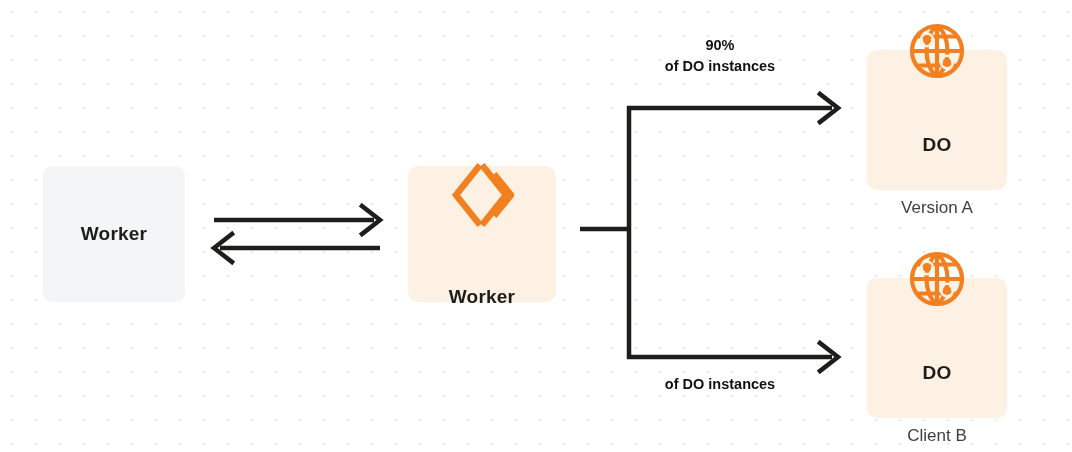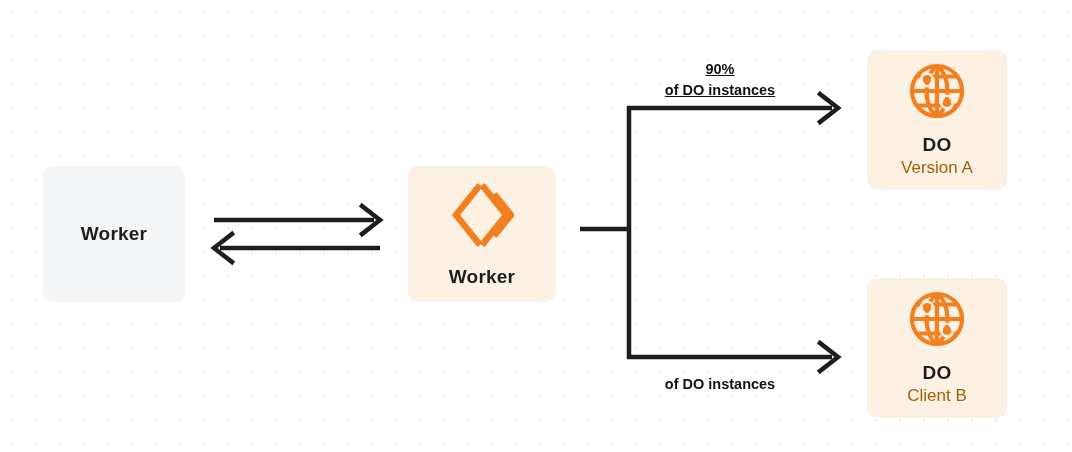--- a/index.html
+++ b/index.html
@@ -28,20 +28,21 @@
 
   
   .node {
     position: absolute;
     border-radius: 10px;
     box-sizing: border-box;
     display: flex;
     flex-direction: column;
     align-items: center;
     justify-content: center;
+    gap: 40px;
   }
 
   .node-client {
     left: 43px;
     top: 166px;
     width: 142px;
     height: 136px;
     background: #f4f5f7;
   }
 
@@ -73,21 +74,21 @@
     font-size: 19px;
     font-weight: bold;
     color: #1d1d1b;
     letter-spacing: 0.2px;
     line-height: 1.2;
   }
 
   .node-subtitle {
     font-size: 17px;
     font-weight: normal;
-    color: #a16207;
+    color: #404040;
     line-height: 1.35;
     margin-top: 1px;
   }
 
   .icon-wrap {
     display: block;
     line-height: 0;
   }
 
   .worker-icon-wrap { margin-bottom: 16px; }
@@ -109,23 +110,22 @@
     text-align: center;
     font-size: 14.5px;
     font-weight: bold;
     color: #11110f;
     line-height: 1.45;
     white-space: nowrap;
   }
 
   .edge-label-top {
     left: 624px;
-    top: 59px;
+    top: 35px;
     width: 192px;
-    text-decoration: underline;
   }
 
   .edge-label-bottom {
     left: 624px;
     top: 374px;
     width: 192px;
   }
 </style>
 </head>
 <body>

